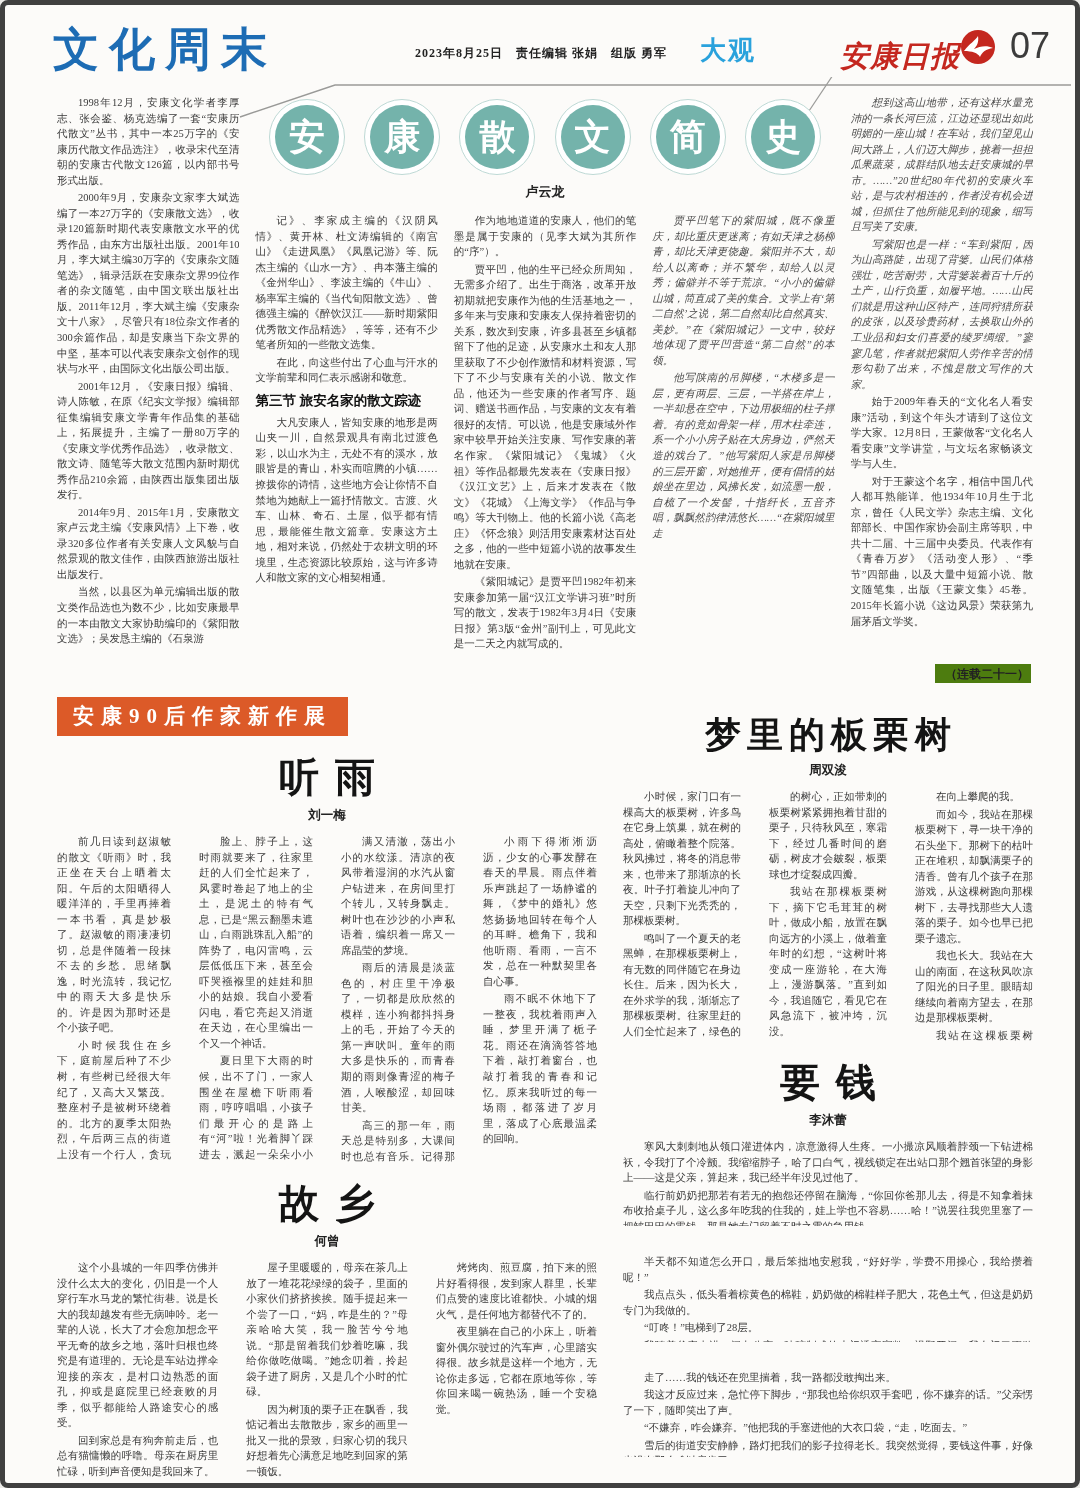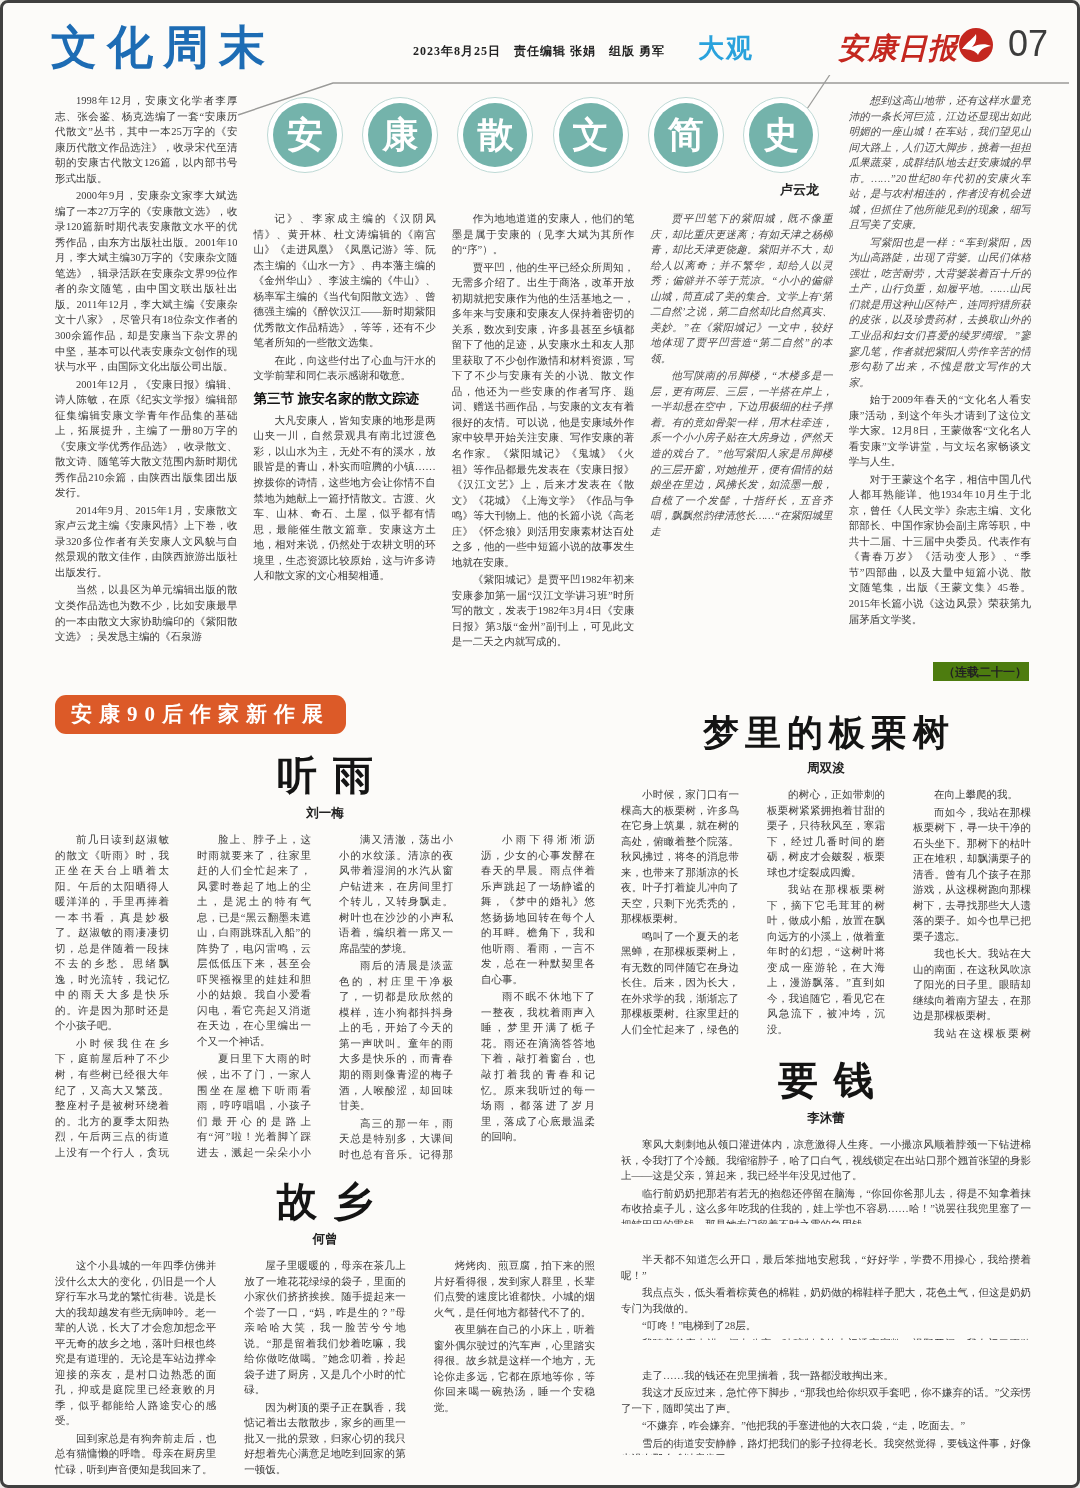--- a/index.html
+++ b/index.html
@@ -1,28 +1,28 @@
 <!DOCTYPE html>
 <html><head>
 <meta charset="utf-8">
 <style>
   html,body{margin:0;padding:0;background:#ecebe8;}
   *{box-sizing:border-box;}
   body{font-family:"Liberation Serif","DejaVu Serif",serif;}
   #page{position:relative;width:1080px;height:1488px;margin:0 auto;background:#fcfbf9;
-        border:3px solid #404040;border-radius:8px;overflow:hidden;}
+        border:5px solid #404040;border-radius:8px;overflow:hidden;}
   
   #hdr{position:absolute;left:0;top:0;width:1080px;height:82px;}
   .sec-title{position:absolute;left:48px;top:14px;font-size:46px;font-weight:bold;
              color:#1d6cb4;letter-spacing:10px;}
   .date-line{position:absolute;left:410px;top:40px;font-size:12px;color:#222;
              font-weight:bold;letter-spacing:1px;}
   .edition{position:absolute;left:695px;top:28px;font-size:26px;font-weight:bold;
            color:#2aa2dc;letter-spacing:2px;}
-  .masthead{position:absolute;left:835px;top:26px;font-size:29px;font-weight:bold;
+  .masthead{position:absolute;left:835px;top:32px;font-size:29px;font-weight:bold;
             color:#c4271f;font-style:italic;letter-spacing:1px;}
   .mast-logo{position:absolute;left:955px;top:24px;width:36px;height:36px;}
   .page-no{position:absolute;left:1005px;top:20px;font-size:36px;color:#3c3c3c;
            font-family:"Liberation Sans",sans-serif;}
   #hdr-rule{position:absolute;left:0;top:72px;width:1080px;height:46px;pointer-events:none;}
   
   .body-txt p{margin:0 0 2px 0;text-indent:2em;font-size:10.5px;line-height:1.48;
               text-align:justify;color:#3a3a3a;}
   .body-txt p.q{color:#4a4a4a;font-style:italic;}
   .body-txt h4{margin:6px 0 5px 0;font-size:13.5px;color:#111;
@@ -34,30 +34,30 @@
   #main-cols{height:588px;}
   #main-cols .col{height:588px;}
   #main-cols .col.inset{padding-top:118px;}
   #circle-row{position:absolute;left:212px;top:4px;width:552px;display:flex;
               justify-content:space-between;z-index:2;}
   .ring{width:76px;height:76px;border:1px solid #bed9d5;border-radius:50%;
         display:flex;align-items:center;justify-content:center;background:#fff;}
   .disc{width:64px;height:64px;border-radius:50%;background:#74b3ab;color:#fff;
         display:flex;align-items:center;justify-content:center;font-size:36px;
         font-weight:bold;}
-  #main-author{position:absolute;left:212px;top:88px;width:552px;text-align:right;
+  #main-author{position:absolute;left:212px;top:88px;width:552px;text-align:center;
                font-size:13px;font-weight:bold;color:#222;z-index:2;}
   .serial-ending{position:absolute;right:2px;bottom:0;background:#4d7c0f;
                  font-weight:bold;font-size:12px;color:#222;padding:2px 2px 0 10px;}
   
   #bottom{position:absolute;left:52px;top:692px;width:976px;height:784px;display:flex;gap:26px;}
   #bot-left{width:540px;}
   #bot-right{flex:1;}
   .banner{display:inline-block;background:#dc5a28;color:#fff;font-weight:bold;
-          font-size:21px;letter-spacing:7px;padding:5px 16px 6px 16px;border-radius:11px;}
+          font-size:21px;letter-spacing:7px;padding:5px 16px 6px 16px;}
   .art-title{text-align:center;font-size:40px;font-weight:bold;color:#141414;
              letter-spacing:16px;margin:14px 0 2px 0;text-indent:16px;}
   .art-title.small-sp{letter-spacing:6px;text-indent:6px;font-size:36px;}
   .art-author{text-align:center;font-size:12.5px;font-weight:bold;color:#222;
               margin-bottom:10px;}
   .clip{overflow:hidden;}
   #ty-cols{height:328px;align-items:center;}   #ty-cols .col{height:328px;}
   #gx-cols{height:218px;}   #gx-cols .col{height:218px;}
   #bl-cols{height:252px;}   #bl-cols .col{height:252px;}
   #yq-cols{height:318px;flex-direction:column;}   #yq-cols .col{height:318px;}

